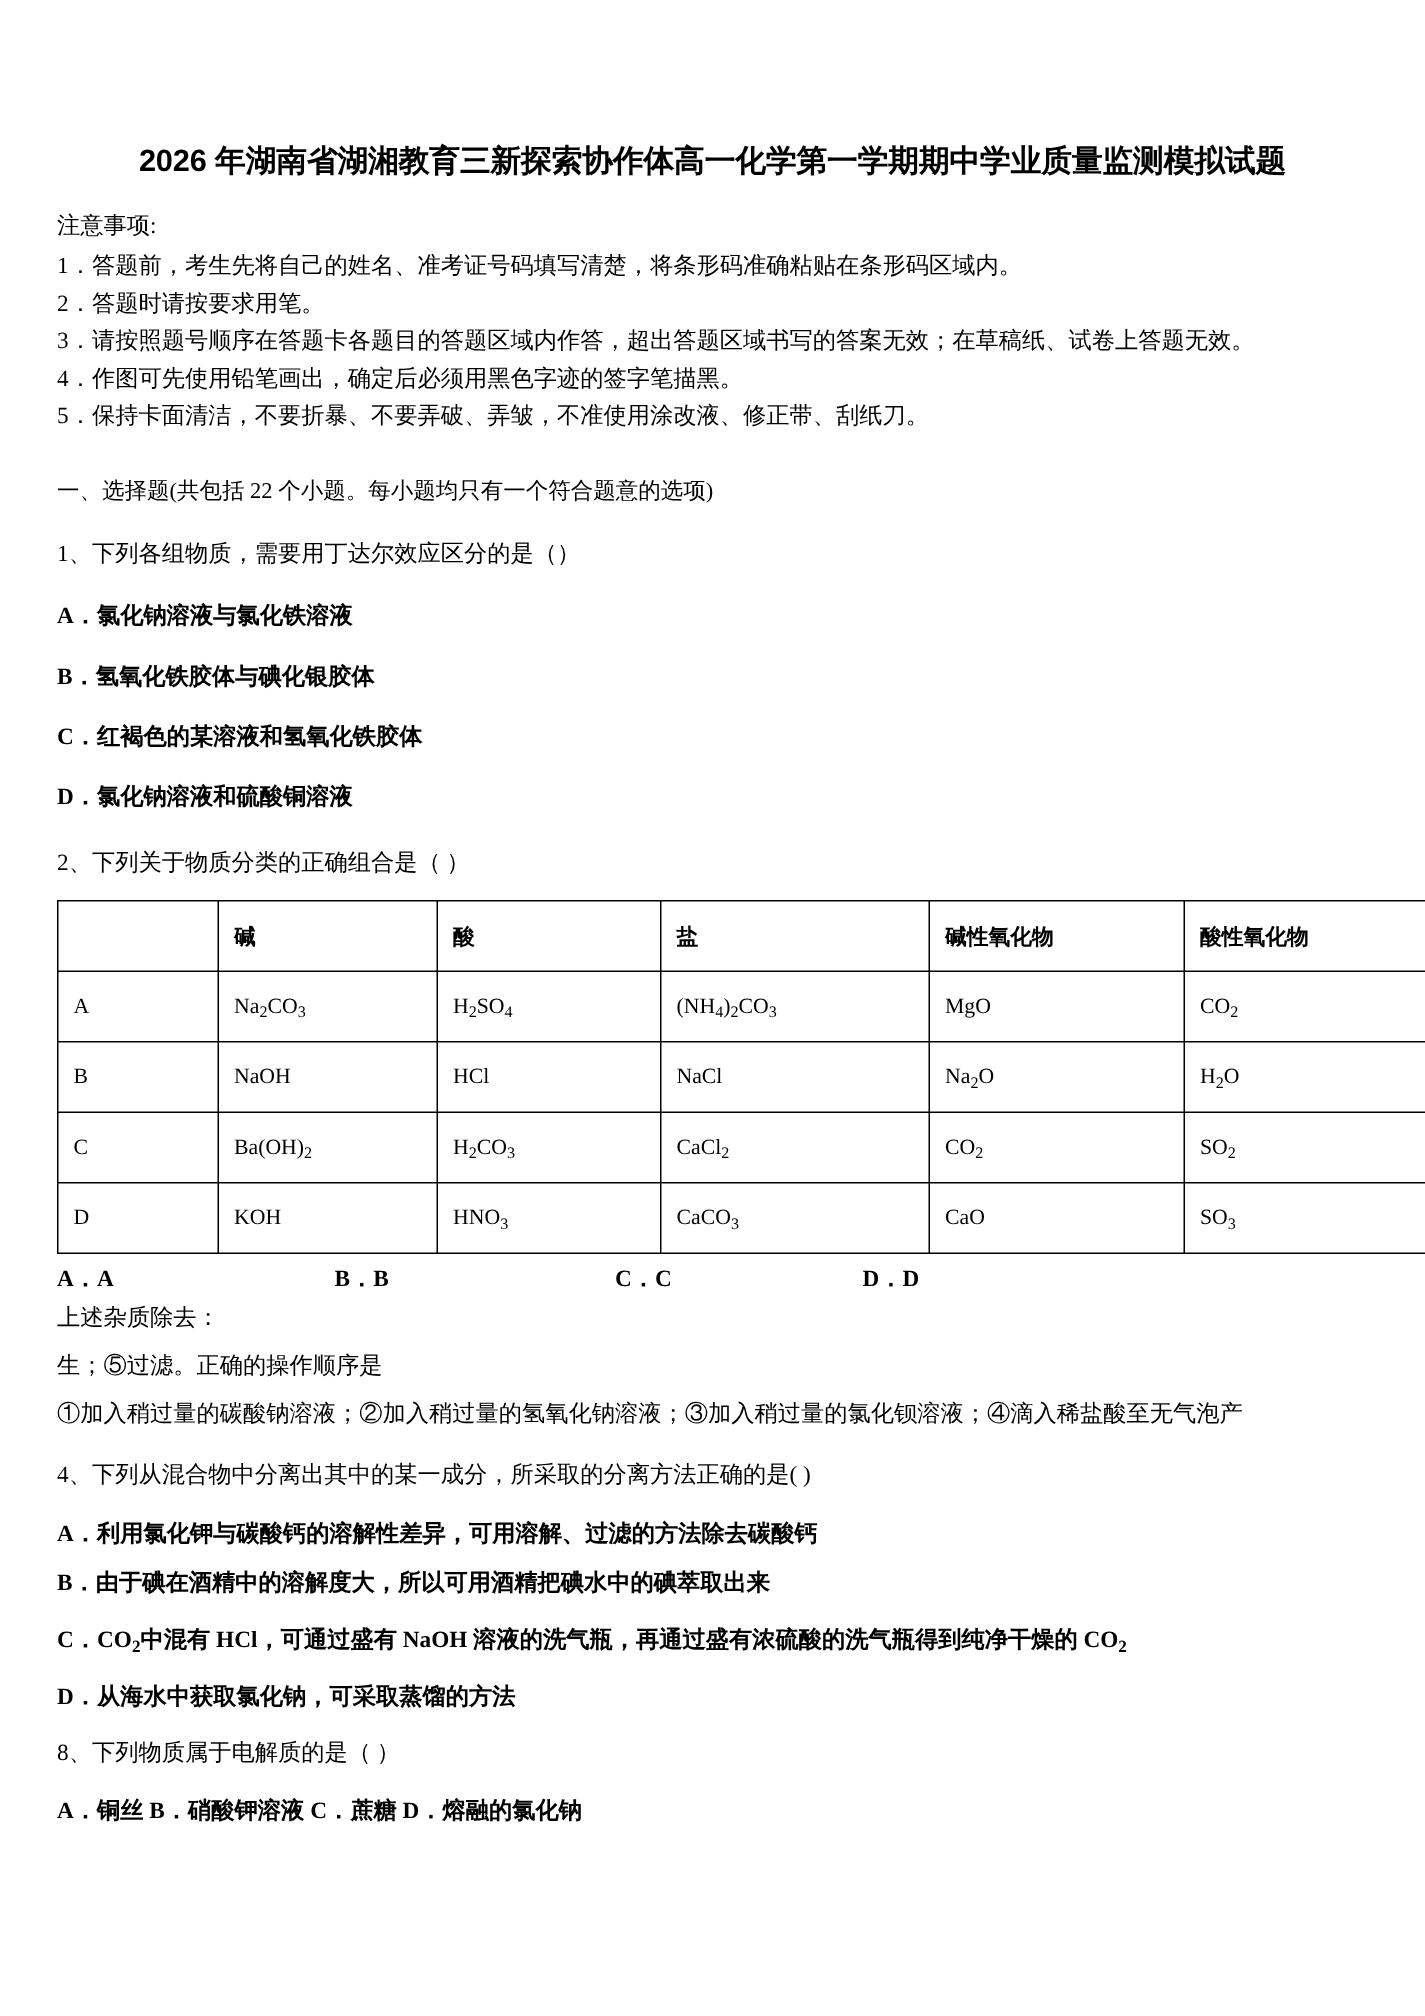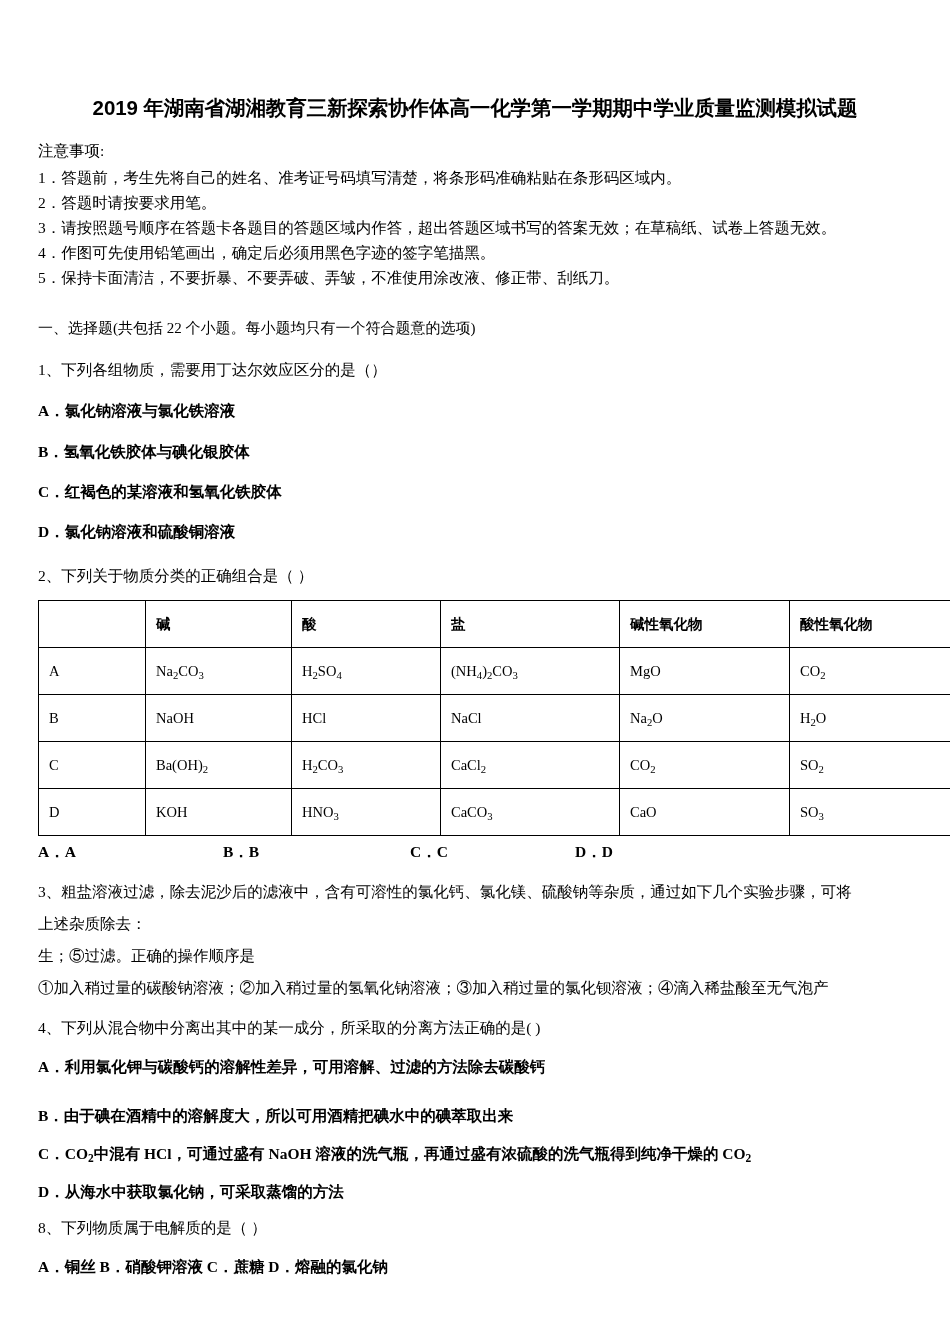--- a/index.html
+++ b/index.html
@@ -105,21 +105,21 @@
   table.cls-table thead td {
     font-weight: bold;
   }
   sub { font-size: 74%; vertical-align: baseline; position: relative; bottom: -0.26em; }
 </style>
 </head>
 <body>
 
 <div class="page">
 
-  <div class="doc-title">2019 年湖南省湖湘教育三新探索协作体高一化学第一学期期中学业质量监测模拟试题</div>
+  <div class="doc-title">2026 年湖南省湖湘教育三新探索协作体高一化学第一学期期中学业质量监测模拟试题</div>
 
   <div class="notice-head">注意事项:</div>
   <ul class="notice-list">
     <li>1．答题前，考生先将自己的姓名、准考证号码填写清楚，将条形码准确粘贴在条形码区域内。</li>
     <li>2．答题时请按要求用笔。</li>
     <li>3．请按照题号顺序在答题卡各题目的答题区域内作答，超出答题区域书写的答案无效；在草稿纸、试卷上答题无效。</li>
     <li>4．作图可先使用铅笔画出，确定后必须用黑色字迹的签字笔描黑。</li>
     <li>5．保持卡面清洁，不要折暴、不要弄破、弄皱，不准使用涂改液、修正带、刮纸刀。</li>
   </ul>
 
@@ -177,28 +177,27 @@
         <td>CaO</td>
         <td>SO<sub>3</sub></td>
       </tr>
     </tbody>
   </table>
 
   <div class="opt-row">
     <span class="slot" style="width:185px">A．A</span><span class="slot" style="width:187px">B．B</span><span class="slot" style="width:165px">C．C</span><span class="slot">D．D</span>
   </div>
 
-  <div class="q-stem-wrap gap-before-q3">3、粗盐溶液过滤，除去泥沙后的滤液中，含有可溶性的氯化钙、氯化镁、硫酸钠等杂质，通过如下几个实验步骤，可将</div>
   <div class="q-stem-wrap">上述杂质除去：</div>
   <div class="q-stem-wrap">生；⑤过滤。正确的操作顺序是</div>
   <div class="q-stem-wrap">①加入稍过量的碳酸钠溶液；②加入稍过量的氢氧化钠溶液；③加入稍过量的氯化钡溶液；④滴入稀盐酸至无气泡产</div>
 
 
   <div class="q-stem gap-before-q4" style="line-height:2.0">4、下列从混合物中分离出其中的某一成分，所采取的分离方法正确的是(      )</div>
   <div class="opt" style="margin-top:12px">A．利用氯化钾与碳酸钙的溶解性差异，可用溶解、过滤的方法除去碳酸钙</div>
-  <div class="opt" style="margin-top:25px">B．由于碘在酒精中的溶解度大，所以可用酒精把碘水中的碘萃取出来</div>
+  <div class="opt" style="margin-top:10px">B．由于碘在酒精中的溶解度大，所以可用酒精把碘水中的碘萃取出来</div>
   <div class="opt" style="margin-top:15px">C．CO<sub>2</sub>中混有 HCl，可通过盛有 NaOH 溶液的洗气瓶，再通过盛有浓硫酸的洗气瓶得到纯净干燥的 CO<sub>2</sub></div>
   <div class="opt" style="margin-top:15px">D．从海水中获取氯化钠，可采取蒸馏的方法</div>
 
   <div class="q-stem gap-before-q5" style="line-height:2.0">8、下列物质属于电解质的是（      ）</div>
   <div class="opt" style="margin-top:12px">A．铜丝  B．硝酸钾溶液  C．蔗糖  D．熔融的氯化钠</div>
 
 </div>
 
 </body></html>

